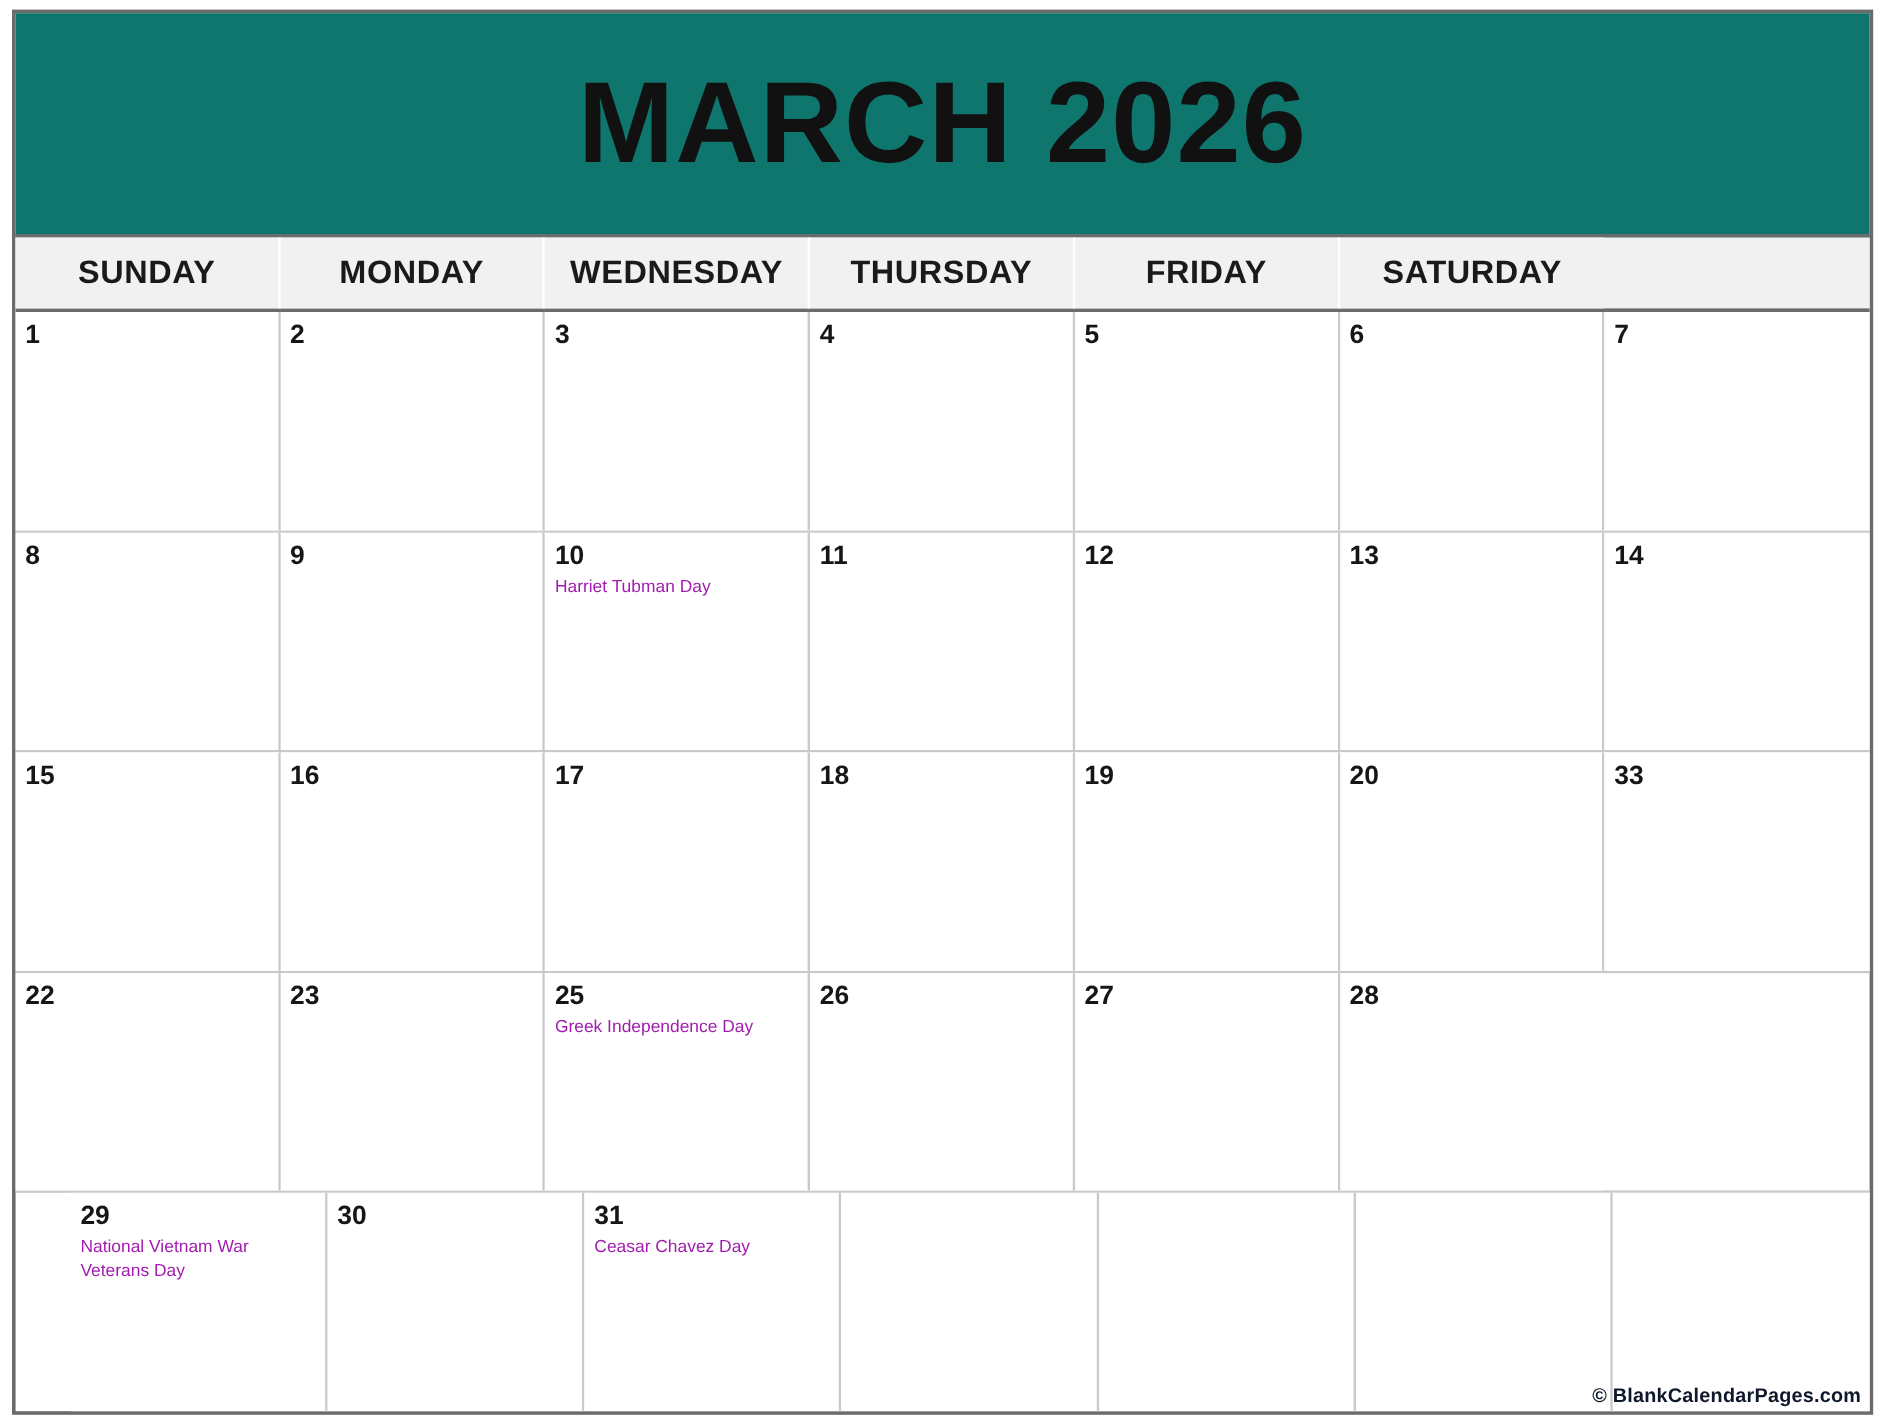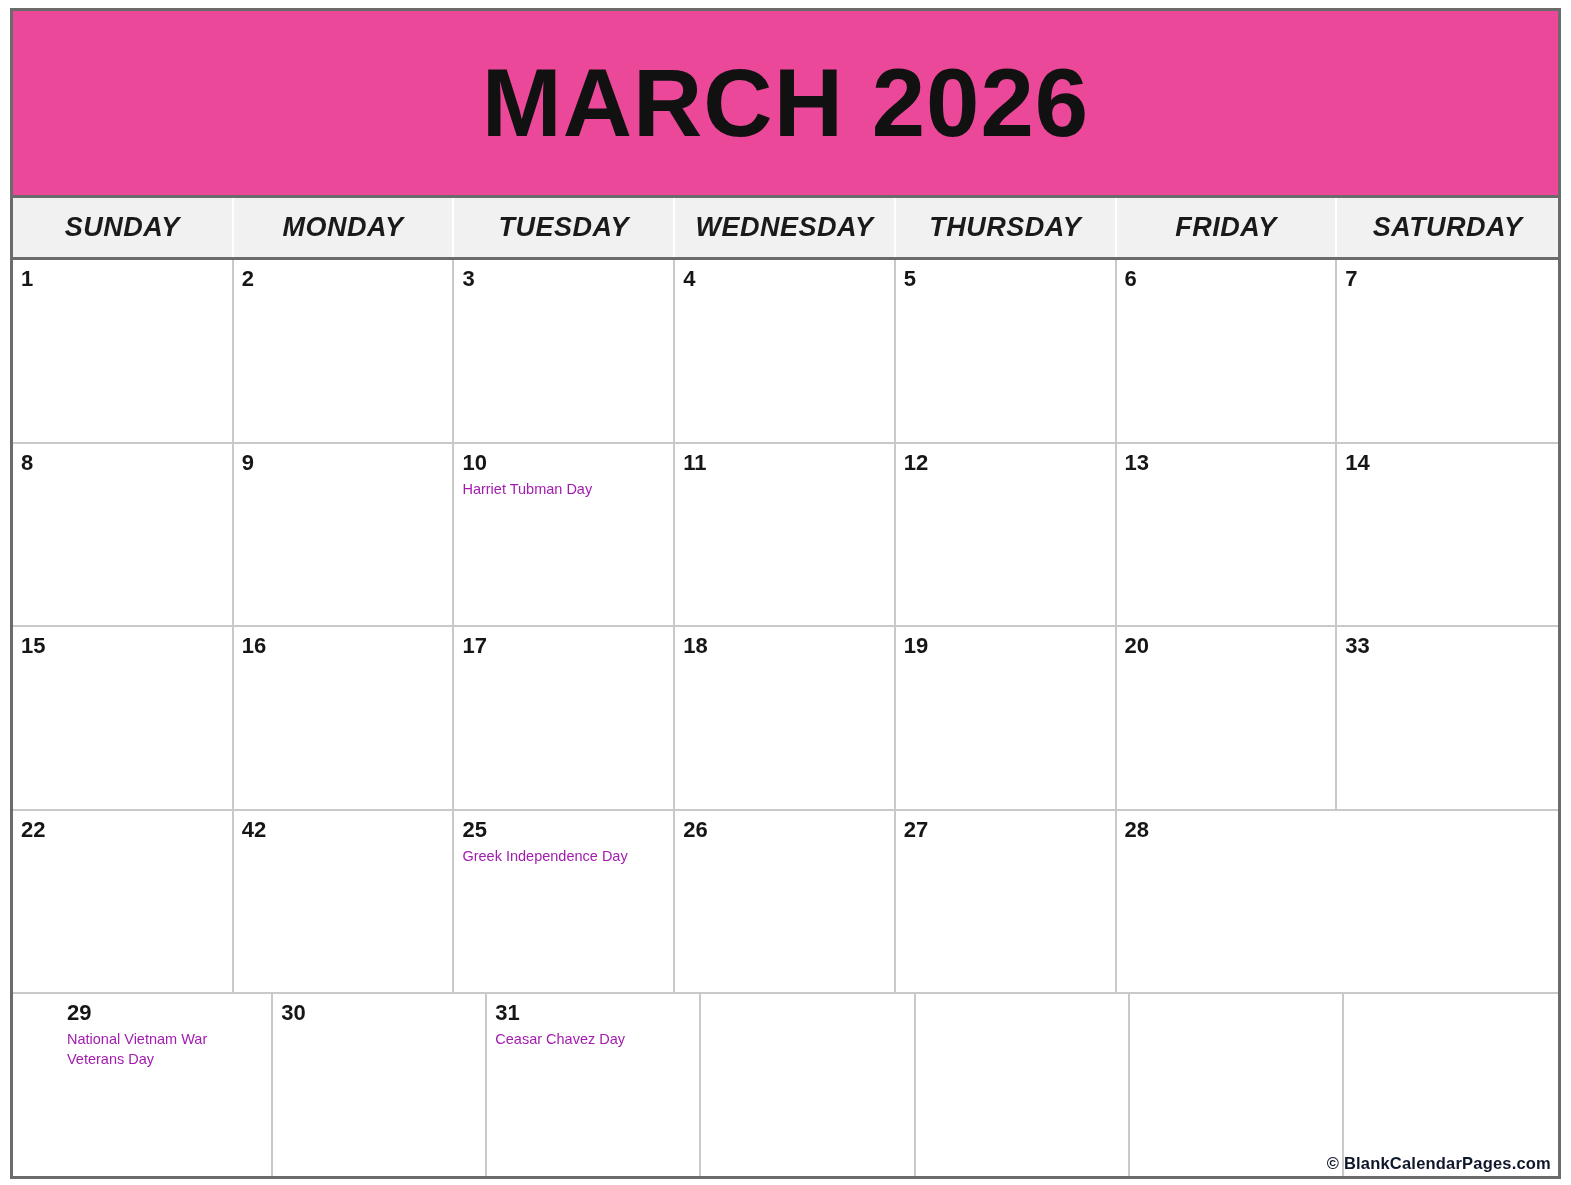--- a/index.html
+++ b/index.html
@@ -24,38 +24,37 @@
     flex-direction: column;
     background: #ffffff;
   }
   .title-bar {
     height: 187px;
     min-height: 187px;
     display: flex;
     align-items: center;
     justify-content: center;
     border-bottom: 3px solid #6b6b6b;
-    background: #ec4899;
+    background: #0f766e;
   }
   .title-text {
     font-size: 96px;
     font-weight: bold;
     letter-spacing: 1px;
     color: #111111;
     line-height: 1;
     white-space: nowrap;
   }
   .dow-row {
     display: grid;
     grid-template-columns: repeat(7, 1fr);
     height: 62px;
     min-height: 62px;
     border-bottom: 3px solid #6b6b6b;
     background: #f1f1f1;
-    font-style: italic;
   }
   .dow-cell {
     display: flex;
     align-items: center;
     justify-content: center;
     font-size: 27px;
     font-weight: bold;
     color: #1a1a1a;
     letter-spacing: 0.5px;
     border-right: 2px solid #ffffff;
@@ -112,21 +111,20 @@
 <div class="page">
   <div class="calendar">
 
     <div class="title-bar">
       <div class="title-text">MARCH 2026</div>
     </div>
 
     <div class="dow-row">
       <div class="dow-cell">SUNDAY</div>
       <div class="dow-cell">MONDAY</div>
-      <div class="dow-cell">TUESDAY</div>
       <div class="dow-cell">WEDNESDAY</div>
       <div class="dow-cell">THURSDAY</div>
       <div class="dow-cell">FRIDAY</div>
       <div class="dow-cell">SATURDAY</div>
     </div>
 
     <div class="weeks">
 
       <div class="week-row">
         <div class="day-cell">
@@ -220,21 +218,21 @@
           <div class="day-event"></div>
         </div>
       </div>
 
       <div class="week-row">
         <div class="day-cell">
           <div class="day-num">22</div>
           <div class="day-event"></div>
         </div>
         <div class="day-cell">
-          <div class="day-num">42</div>
+          <div class="day-num">23</div>
           <div class="day-event"></div>
         </div>
         <div class="day-cell">
           <div class="day-num">25</div>
           <div class="day-event">Greek Independence Day</div>
         </div>
         <div class="day-cell">
           <div class="day-num">26</div>
           <div class="day-event"></div>
         </div>

